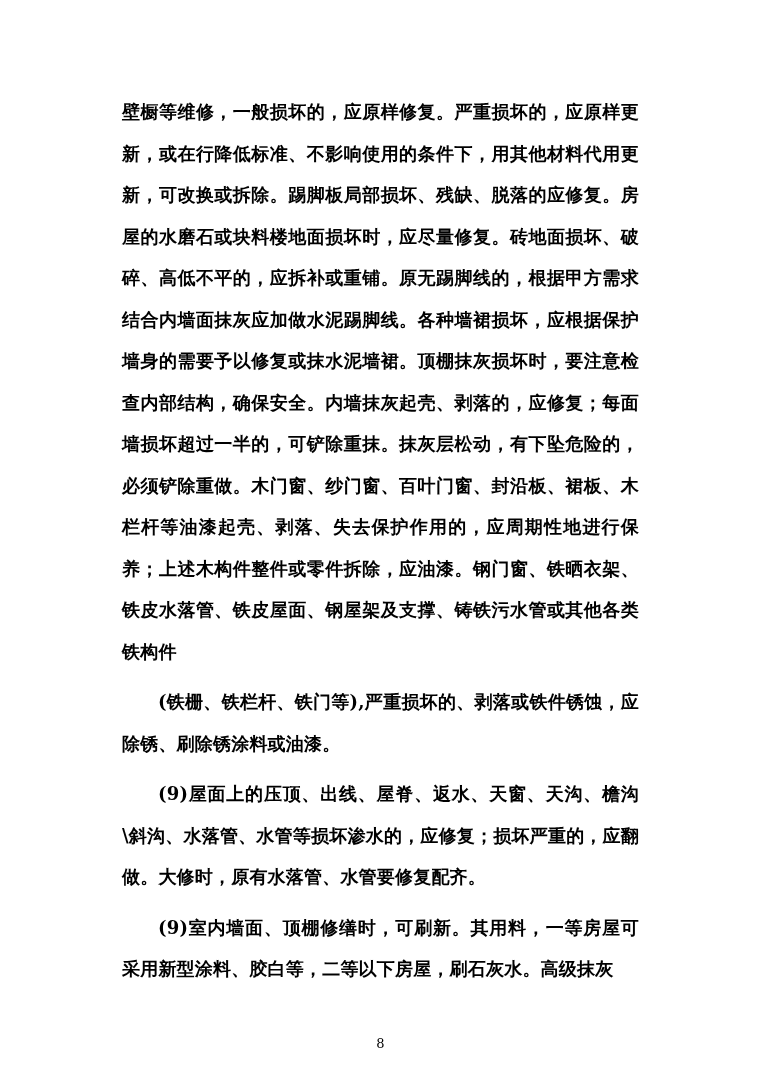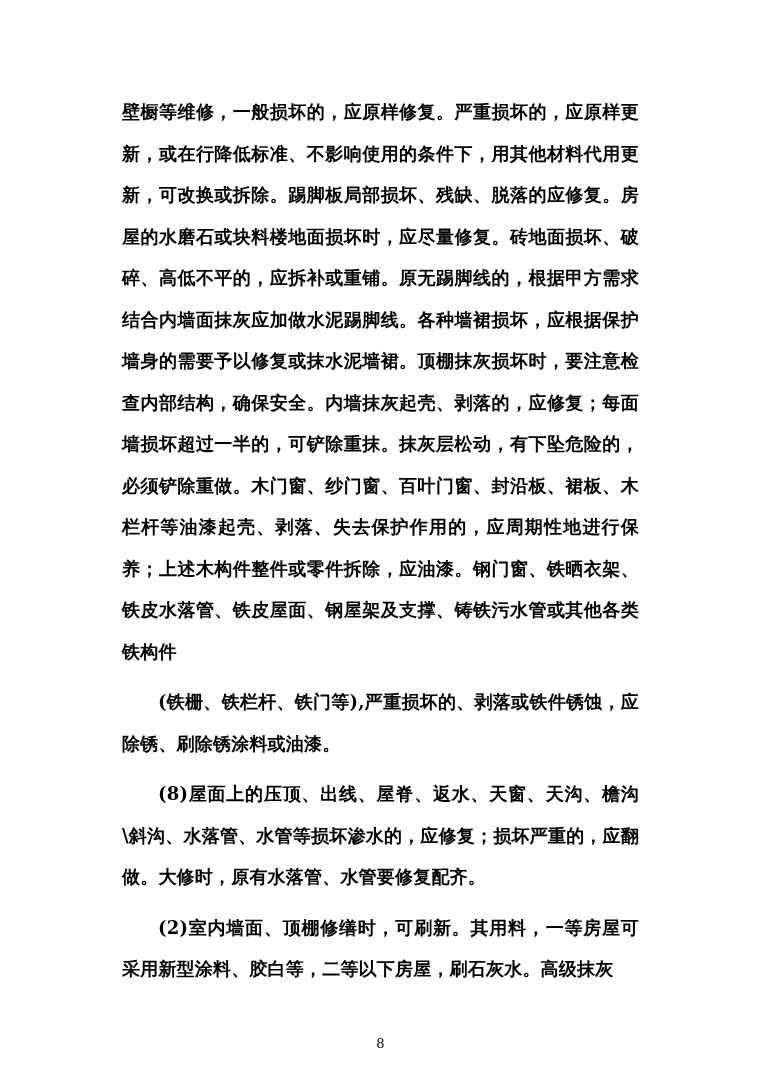--- a/index.html
+++ b/index.html
@@ -50,17 +50,17 @@
     color: #000000;
   }
 </style>
 </head>
 <body>
 
 <div class="page">
   <div class="content">
     <p class="para">壁橱等维修，一般损坏的，应原样修复。严重损坏的，应原样更新，或在行降低标准、不影响使用的条件下，用其他材料代用更新，可改换或拆除。踢脚板局部损坏、残缺、脱落的应修复。房屋的水磨石或块料楼地面损坏时，应尽量修复。砖地面损坏、破碎、高低不平的，应拆补或重铺。原无踢脚线的，根据甲方需求结合内墙面抹灰应加做水泥踢脚线。各种墙裙损坏，应根据保护墙身的需要予以修复或抹水泥墙裙。顶棚抹灰损坏时，要注意检查内部结构，确保安全。内墙抹灰起壳、剥落的，应修复；每面墙损坏超过一半的，可铲除重抹。抹灰层松动，有下坠危险的，必须铲除重做。木门窗、纱门窗、百叶门窗、封沿板、裙板、木栏杆等油漆起壳、剥落、失去保护作用的，应周期性地进行保养；上述木构件整件或零件拆除，应油漆。钢门窗、铁晒衣架、铁皮水落管、铁皮屋面、钢屋架及支撑、铸铁污水管或其他各类铁构件</p>
     <p class="para indent">(铁栅、铁栏杆、铁门等),严重损坏的、剥落或铁件锈蚀，应除锈、刷除锈涂料或油漆。</p>
-    <p class="para indent">(8)屋面上的压顶、出线、屋脊、返水、天窗、天沟、檐沟\斜沟、水落管、水管等损坏渗水的，应修复；损坏严重的，应翻做。大修时，原有水落管、水管要修复配齐。</p>
-    <p class="para indent">(2)室内墙面、顶棚修缮时，可刷新。其用料，一等房屋可采用新型涂料、胶白等，二等以下房屋，刷石灰水。高级抹灰</p>
+    <p class="para indent">(9)屋面上的压顶、出线、屋脊、返水、天窗、天沟、檐沟\斜沟、水落管、水管等损坏渗水的，应修复；损坏严重的，应翻做。大修时，原有水落管、水管要修复配齐。</p>
+    <p class="para indent">(9)室内墙面、顶棚修缮时，可刷新。其用料，一等房屋可采用新型涂料、胶白等，二等以下房屋，刷石灰水。高级抹灰</p>
   </div>
   <div class="page-number">8</div>
 </div>
 
 </body></html>

